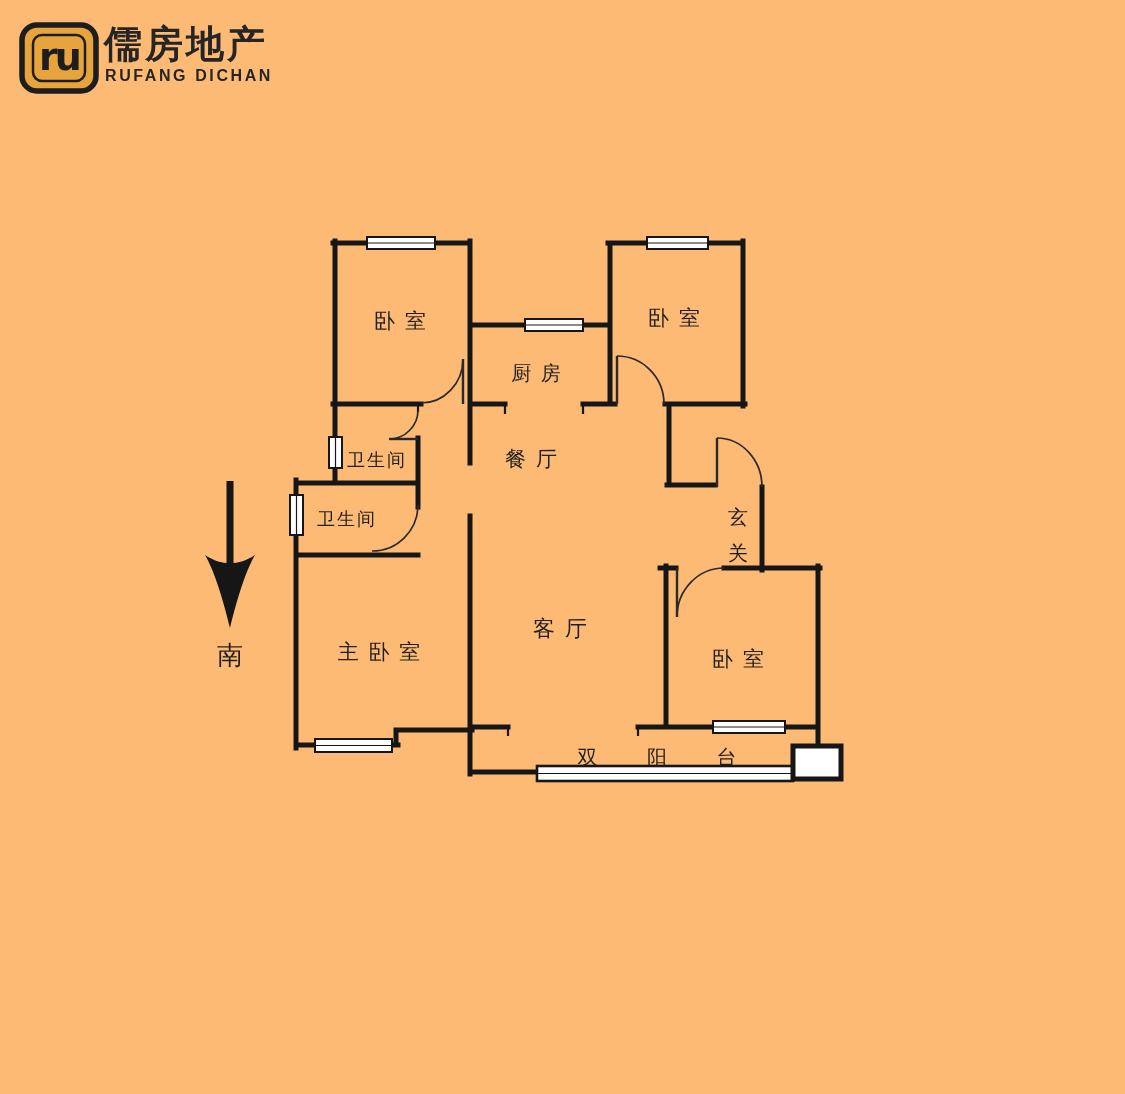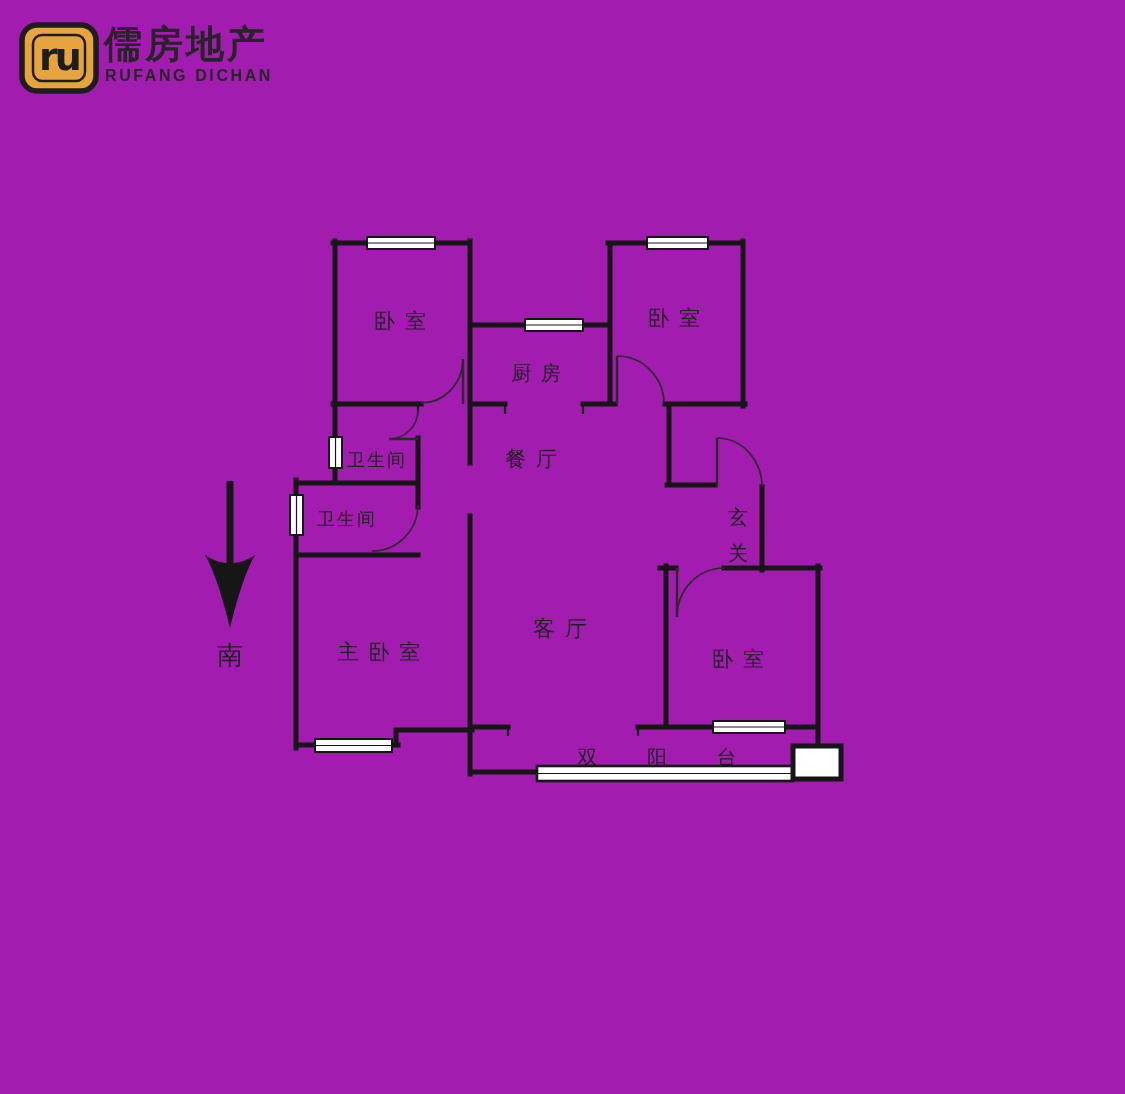--- a/index.html
+++ b/index.html
@@ -7,21 +7,21 @@
     padding: 0;
     background: #ffffff;
     width: 1125px;
     height: 1094px;
     font-family: "Liberation Sans", "DejaVu Sans", sans-serif;
   }
   #stage {
     position: relative;
     width: 1125px;
     height: 1094px;
-    background: #a21caf;
+    background: #fdba74;
     overflow: hidden;
   }
   svg { display: block; }
   .wall    { stroke: #161616; stroke-width: 5; fill: none; stroke-linecap: square; }
   .stub    { stroke: #161616; stroke-width: 2.2; fill: none; }
   .leaf    { stroke: #2a2a2a; stroke-width: 2.4; fill: none; }
   .arc     { stroke: #2a2a2a; stroke-width: 1.7; fill: none; }
   .winrect { fill: #ffffff; stroke: #161616; stroke-width: 2; }
   .winmid  { stroke: #161616; stroke-width: 1.2; }
   .lbl {

